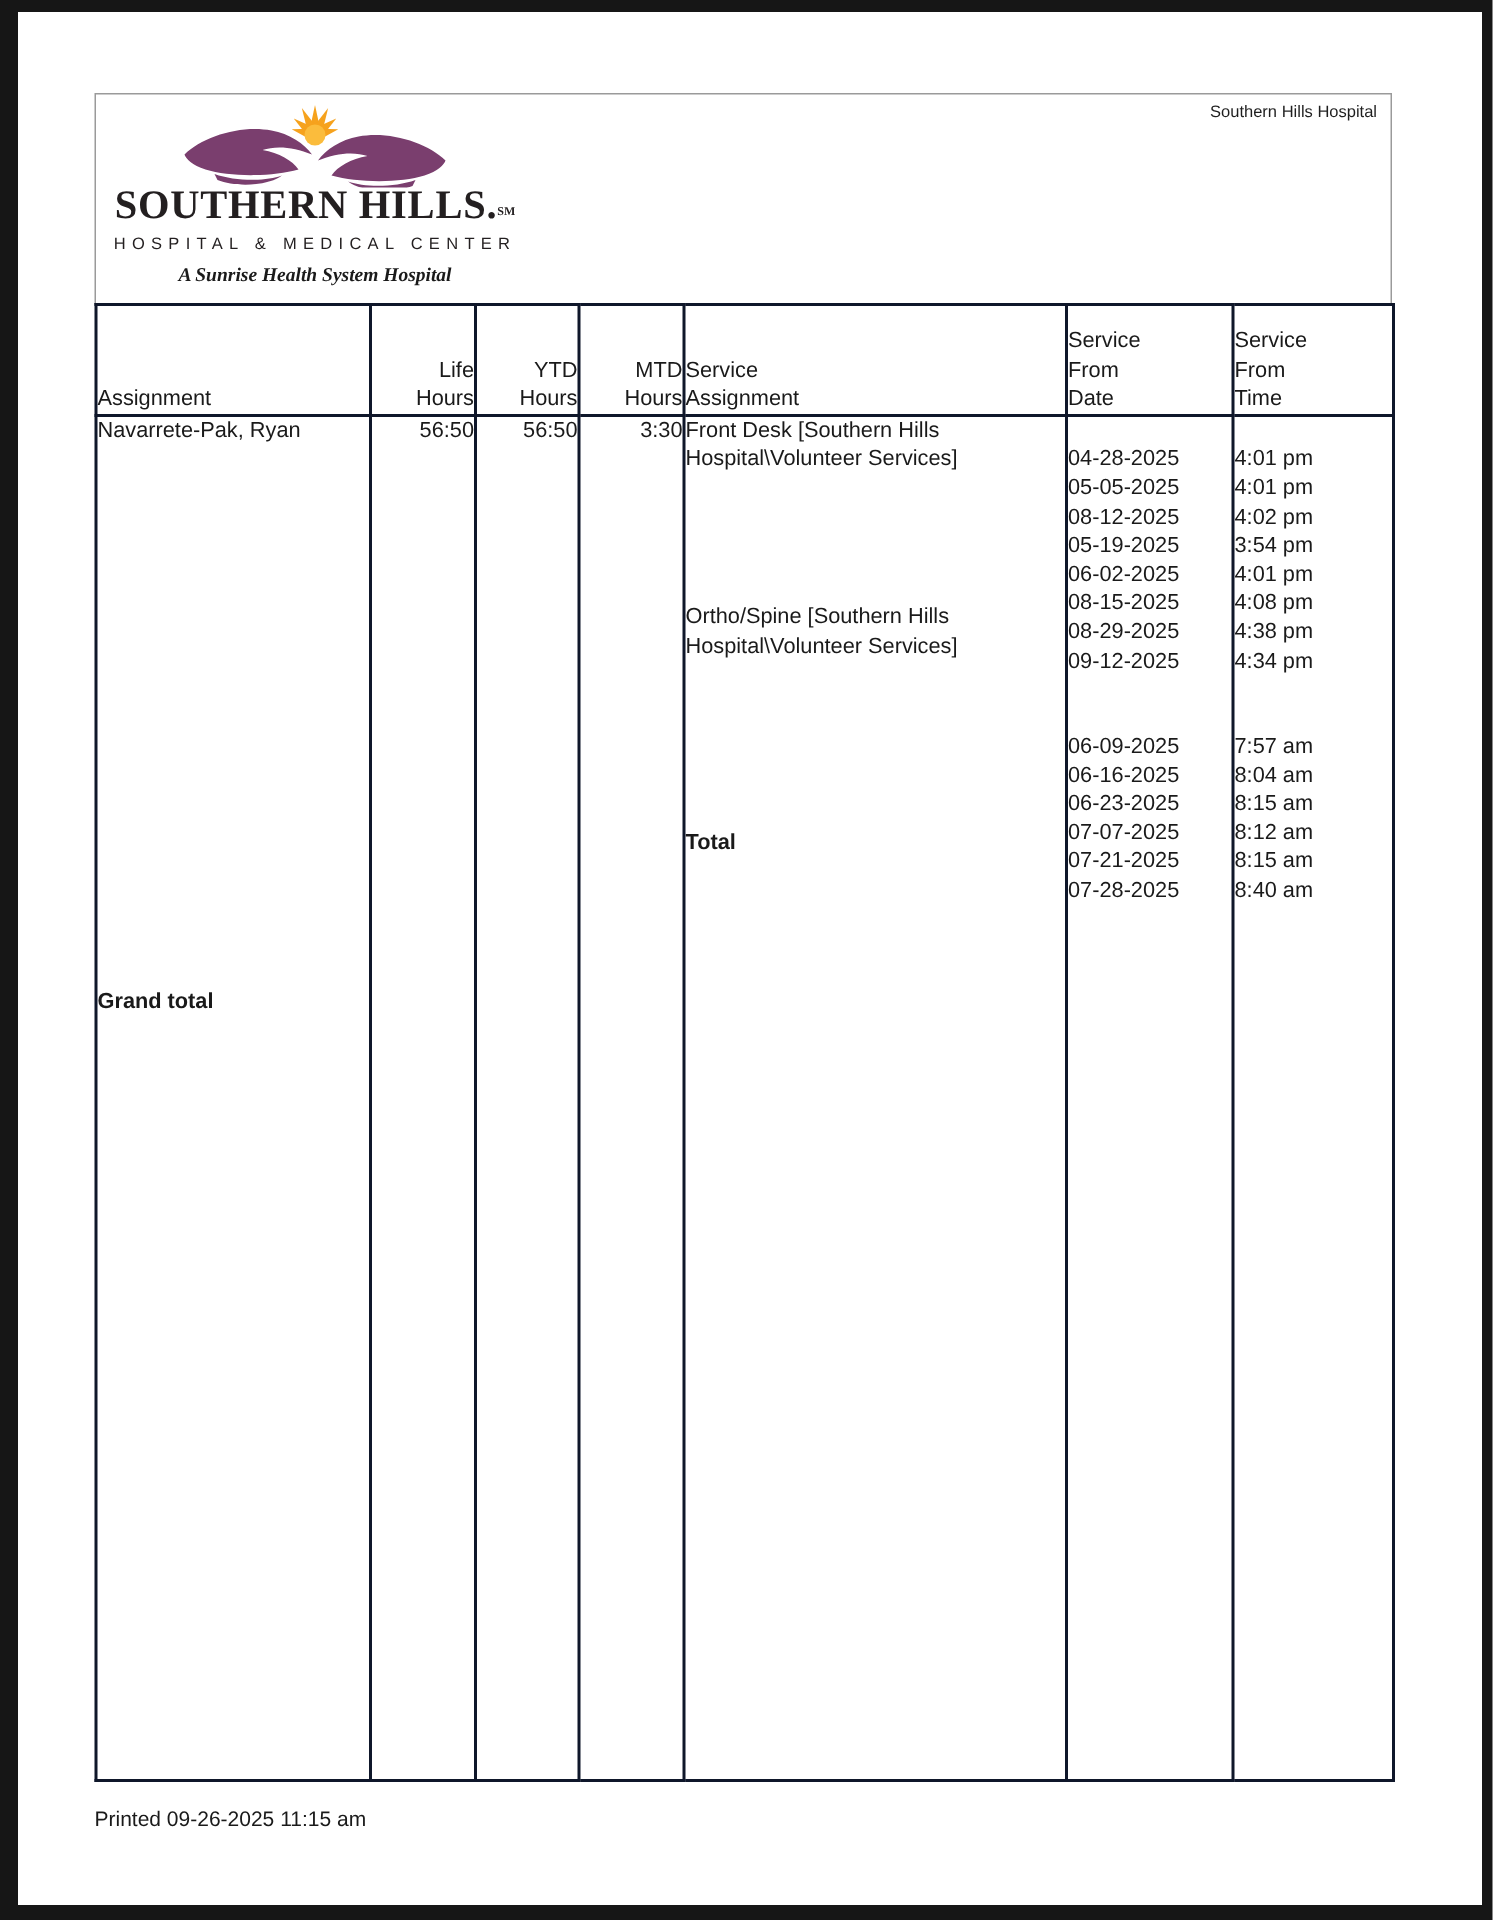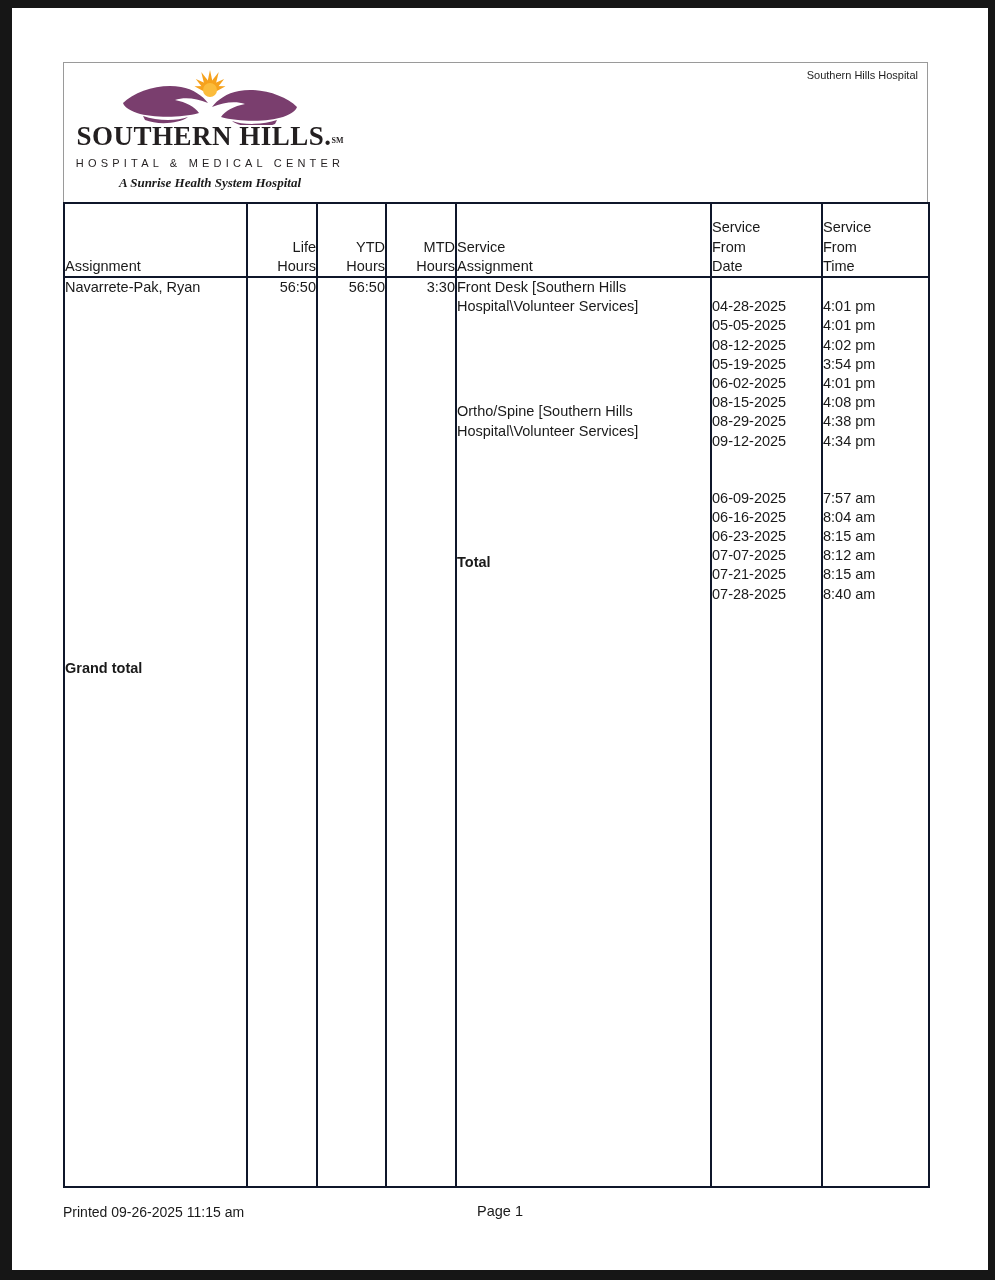--- a/index.html
+++ b/index.html
@@ -235,16 +235,15 @@
               <div class="ln">8:12 am</div>
               <div class="ln">8:15 am</div>
               <div class="ln">8:40 am</div>
             </div>
           </td>
         </tr>
       </tbody>
     </table>
 
     <div class="footer-printed">Printed 09-26-2025 11:15 am</div>
-    <div class="footer-page">Page 1</div>
 
   </div>
 </div>
 
 </body></html>

